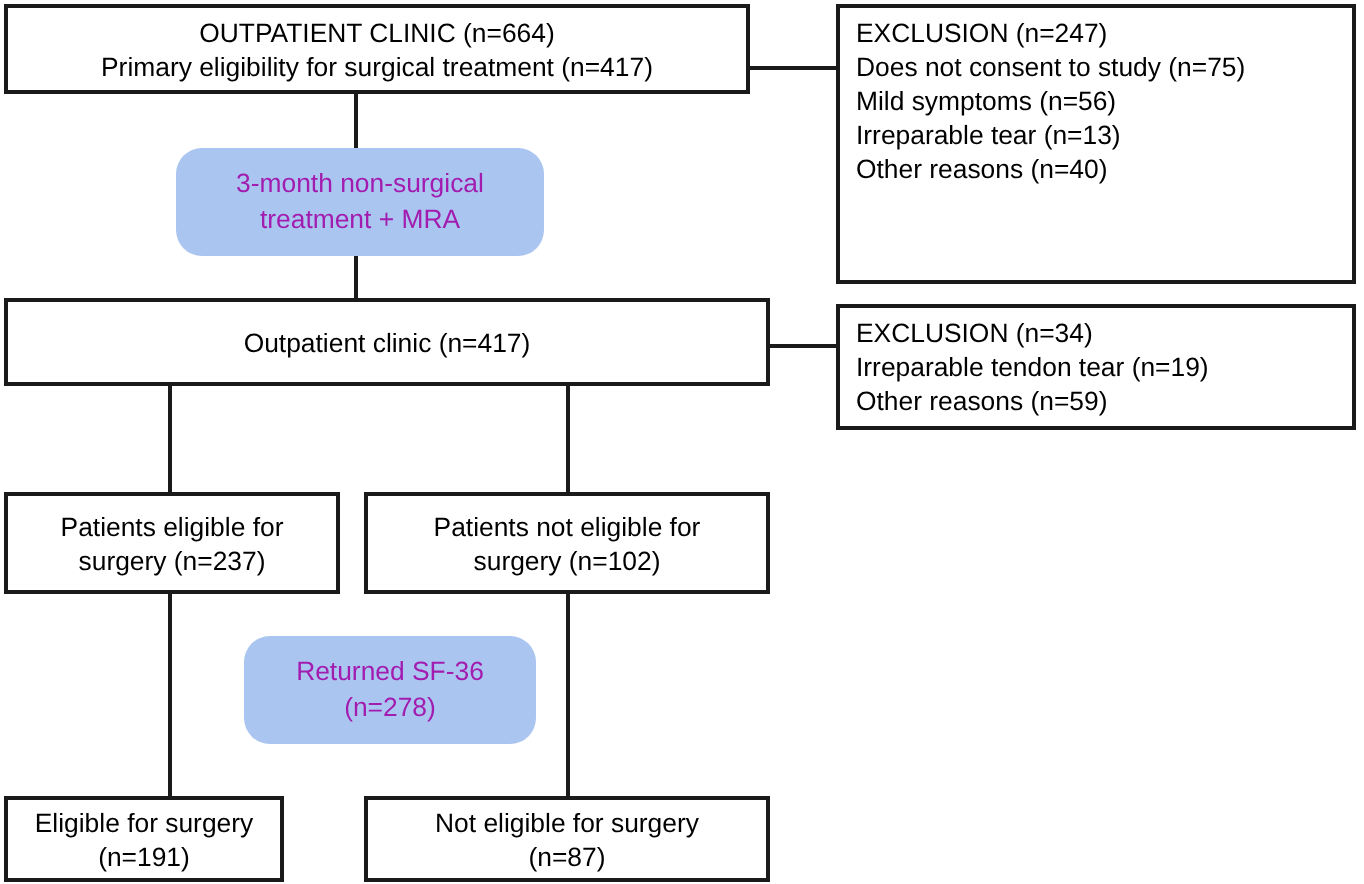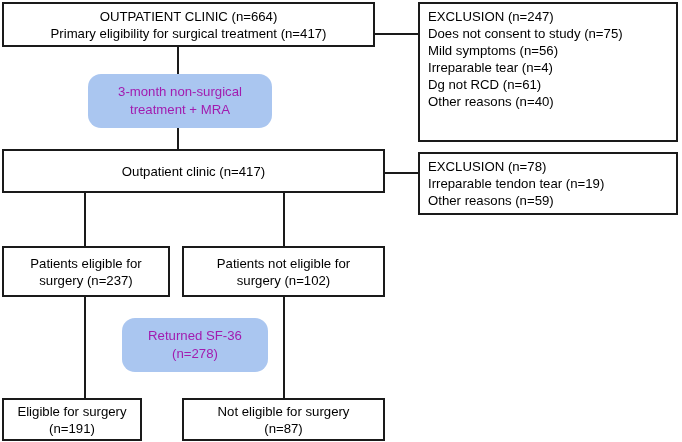--- a/index.html
+++ b/index.html
@@ -92,36 +92,35 @@
 
   <div class="box" style="left:2px; top:2px; width:373px; height:45px;">
     <span class="line">OUTPATIENT CLINIC (n=664)</span>
     <span class="line">Primary eligibility for surgical treatment (n=417)</span>
   </div>
 
   <div class="box left-align" style="left:418px; top:2px; width:260px; height:140px;">
     <span class="line">EXCLUSION (n=247)</span>
     <span class="line">Does not consent to study (n=75)</span>
     <span class="line">Mild symptoms (n=56)</span>
-    <span class="line">Irreparable tear (n=4)</span>
-    <span class="line">Dg not RCD (n=61)</span>
+    <span class="line">Irreparable tear (n=13)</span>
     <span class="line">Other reasons (n=40)</span>
   </div>
 
   <div class="bluebox" style="left:88px; top:74px; width:184px; height:54px;">
     <span class="line">3-month non-surgical</span>
     <span class="line">treatment + MRA</span>
   </div>
 
   <div class="box" style="left:2px; top:149px; width:383px; height:44px;">
     <span class="line">Outpatient clinic (n=417)</span>
   </div>
 
   <div class="box left-align" style="left:418px; top:152px; width:260px; height:63px;">
-    <span class="line">EXCLUSION (n=78)</span>
+    <span class="line">EXCLUSION (n=34)</span>
     <span class="line">Irreparable tendon tear (n=19)</span>
     <span class="line">Other reasons (n=59)</span>
   </div>
 
   <div class="box" style="left:2px; top:246px; width:168px; height:51px;">
     <span class="line">Patients eligible for</span>
     <span class="line">surgery (n=237)</span>
   </div>
 
   <div class="box" style="left:182px; top:246px; width:203px; height:51px;">

